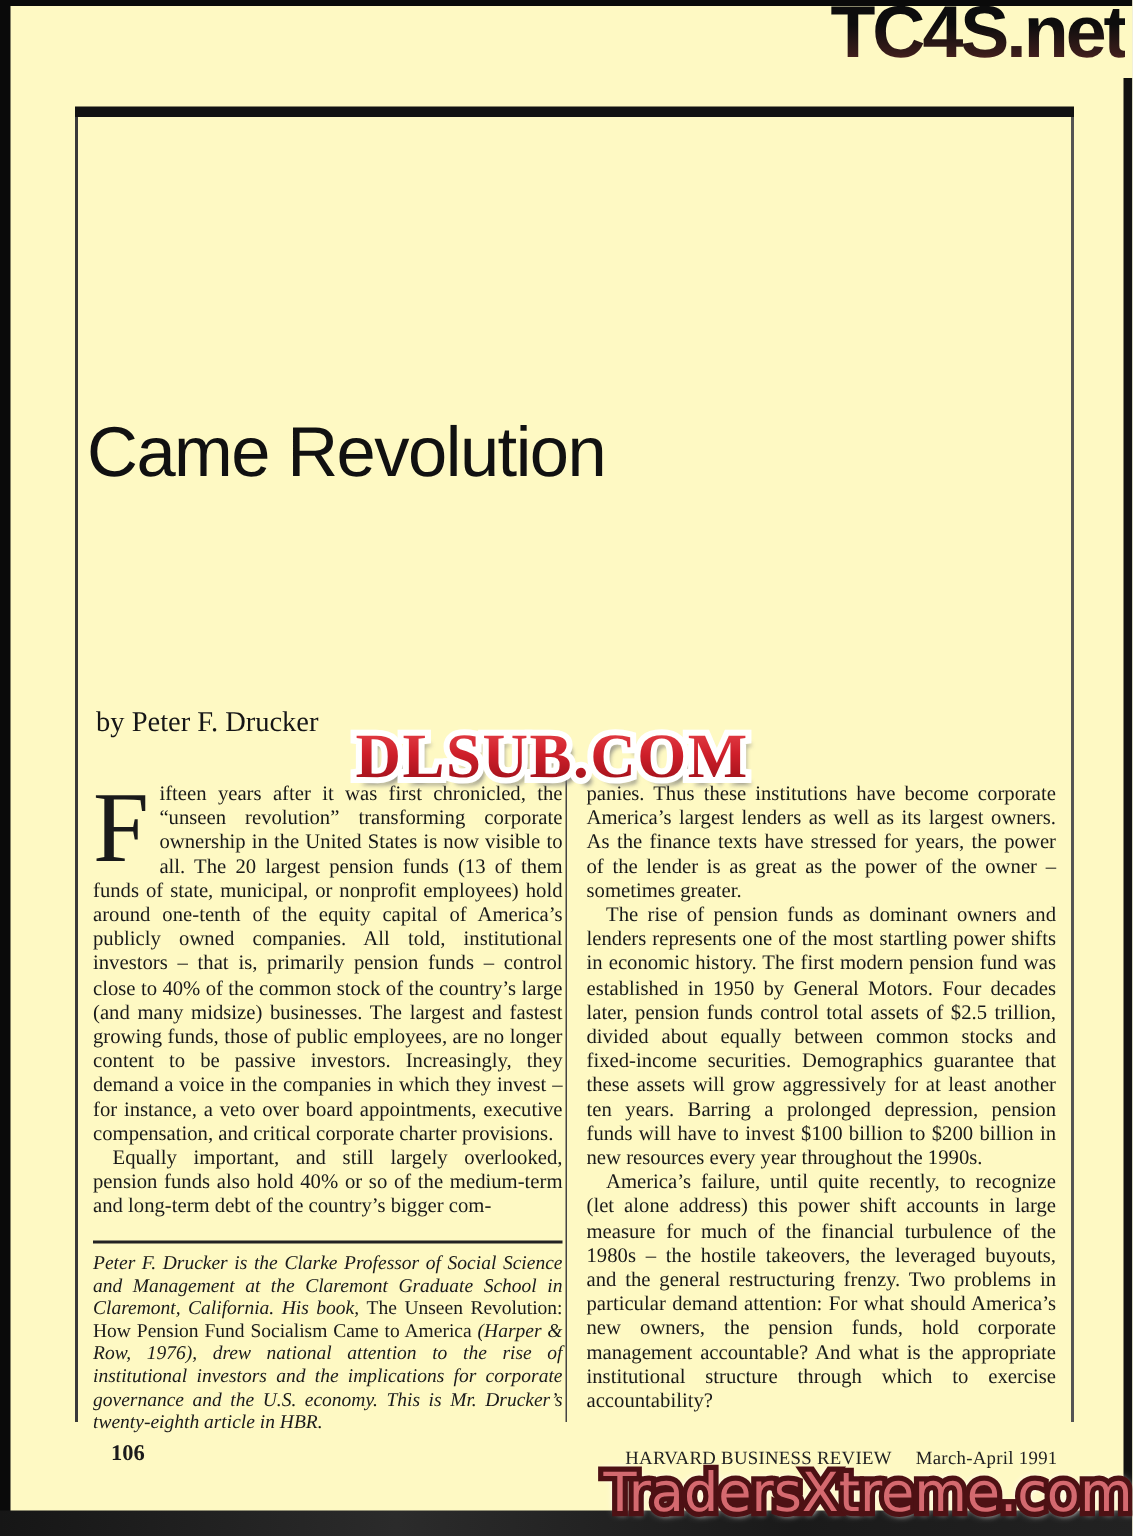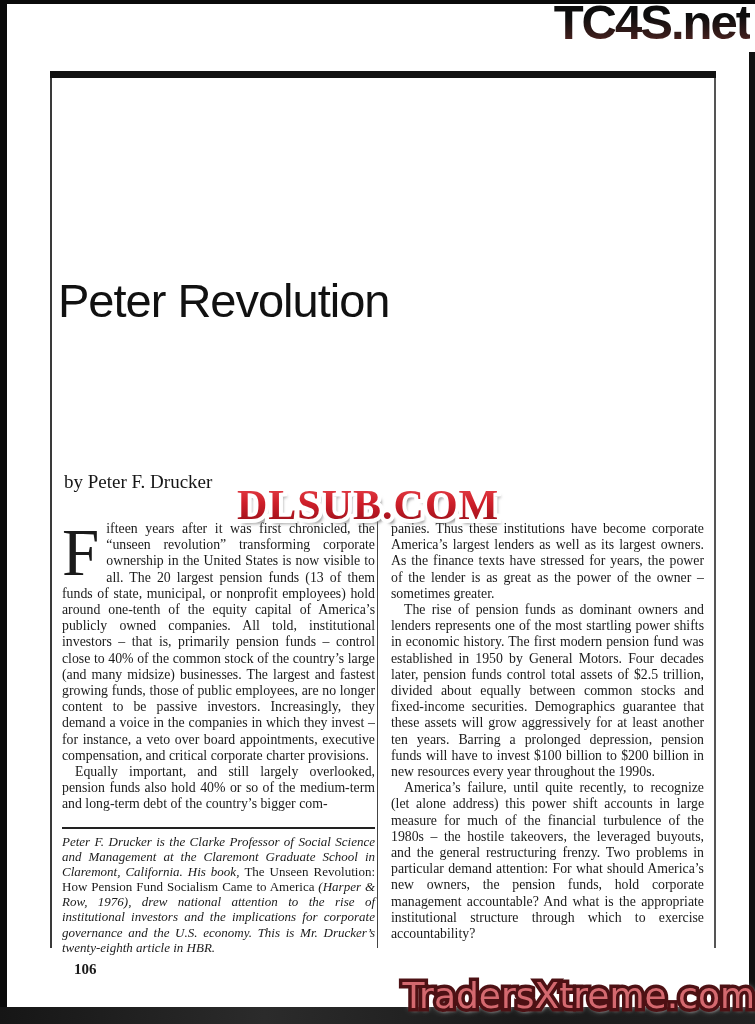--- a/index.html
+++ b/index.html
@@ -1,18 +1,18 @@
 <!DOCTYPE html>
 <html><head>
 <meta charset="utf-8">
 <style>
   html,body{margin:0;padding:0;background:#e8e8e8;}
   .page{
     position:relative;width:755px;height:1024px;margin:0 auto;
-    background:#ffffff;overflow:hidden;
+    background:#fef9c3;overflow:hidden;
     font-family:"Liberation Serif", serif;color:#1b1b1b;
   }
   
   .edge{position:absolute;background:#0a0a0a;z-index:1;}
   .edge-top{left:0;top:0;width:755px;height:4px;}
   .edge-left{left:0;top:0;width:7px;height:1024px;}
   .edge-right{right:0;top:52px;width:6px;height:958px;background:#111;}
   .edge-bottom{left:0;top:1007px;width:755px;height:17px;background:linear-gradient(90deg,#161616 0%,#2b2b2b 35%,#1a1a1a 70%,#222 100%);}
   
   .rule-top{position:absolute;left:50px;top:71px;width:666px;height:7px;background:#121212;z-index:2;}
@@ -110,39 +110,40 @@
   <div class="wm-top">TC4S.net</div>
 
   <div class="rule-top"></div>
   <div class="vline vline-left"></div>
   <div class="vline vline-right"></div>
   <div class="vline vline-center"></div>
   <div class="bio-rule"></div>
 
 
   <h1 class="title">
-      <span>Peter Revolution</span>
+      <span>Came Revolution</span>
     </h1>
 
   <div class="byline">by Peter F. Drucker</div>
 
   <div class="col col-left">
     <p><span class="dropcap">F</span><span>ifteen years after it was first chronicled, the “unseen revolution” transforming corporate ownership in the United States is now visible to all. The 20 largest pension funds (13 of them funds of state, municipal, or nonprofit employees) hold around one-tenth of the equity capital of America’s publicly owned companies. All told, institutional investors – that is, primarily pension funds – control close to 40% of the common stock of the country’s large (and many midsize) businesses. The largest and fastest growing funds, those of public employees, are no longer content to be passive investors. Increasingly, they demand a voice in the companies in which they invest – for instance, a veto over board appointments, executive compensation, and critical corporate charter provisions.</span></p>
     <p class="indent">Equally important, and still largely overlooked, pension funds also hold 40% or so of the medium-term and long-term debt of the country’s bigger com-</p>
   </div>
 
   <div class="bio"><span class="it">Peter F. Drucker is the Clarke Professor of Social Science and Management at the Claremont Graduate School in Claremont, California. His book, </span><span class="rm">The Unseen Revolution: How Pension Fund Socialism Came to America</span><span class="it"> (Harper &amp; Row, 1976), drew national attention to the rise of institutional investors and the implications for corporate governance and the U.S. economy. This is Mr. Drucker’s twenty-eighth article in HBR.</span></div>
 
   <div class="col col-right">
     <p>panies. Thus these institutions have become corporate America’s largest lenders as well as its largest owners. As the finance texts have stressed for years, the power of the lender is as great as the power of the owner – sometimes greater.</p>
     <p class="indent">The rise of pension funds as dominant owners and lenders represents one of the most startling power shifts in economic history. The first modern pension fund was established in 1950 by General Motors. Four decades later, pension funds control total assets of $2.5 trillion, divided about equally between common stocks and fixed-income securities. Demographics guarantee that these assets will grow aggressively for at least another ten years. Barring a prolonged depression, pension funds will have to invest $100 billion to $200 billion in new resources every year throughout the 1990s.</p>
     <p class="indent">America’s failure, until quite recently, to recognize (let alone address) this power shift accounts in large measure for much of the financial turbulence of the 1980s – the hostile takeovers, the leveraged buyouts, and the general restructuring frenzy. Two problems in particular demand attention: For what should America’s new owners, the pension funds, hold corporate management accountable? And what is the appropriate institutional structure through which to exercise accountability?</p>
   </div>
 
   <div class="footer-page">106</div>
+  <div class="footer-right"><span>HARVARD BUSINESS REVIEW</span><span class="issue">March-April 1991</span></div>
 
   <div class="wm-mid">
     <span class="outline">DLSUB.COM</span>
     <span class="fill">DLSUB.COM</span>
   </div>
 
   <div class="wm-bottom">
     <span class="outline">TradersXtreme.com</span>
     <span class="fill">TradersXtreme.com</span>
   </div>

